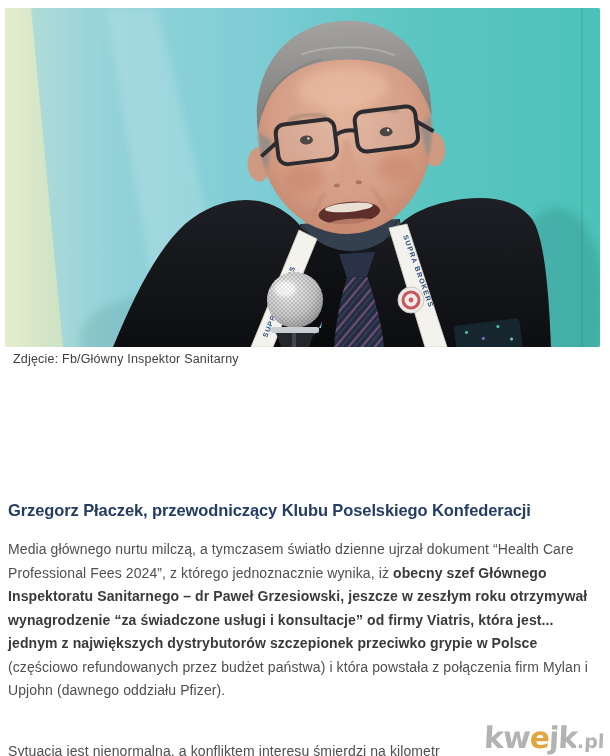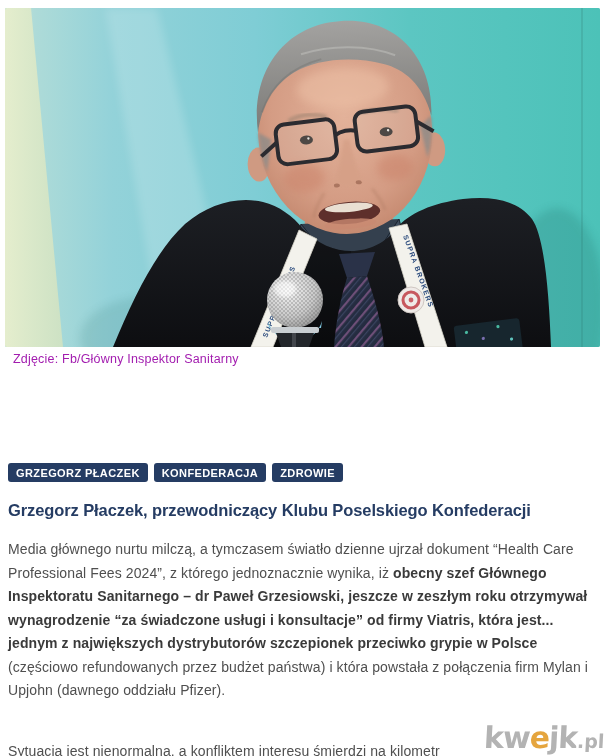--- a/index.html
+++ b/index.html
@@ -8,21 +8,21 @@
     position:relative; width:610px; height:756px; background:#ffffff;
     font-family:"Liberation Sans", sans-serif; overflow:hidden;
   }
   .photo-wrap {
     position:absolute; left:5px; top:8px; width:595px; height:339px;
     border-radius:2px; overflow:hidden; background:#63c7c2;
   }
   .photo-wrap svg { display:block; }
   .caption {
     position:absolute; left:13px; top:352px;
-    font-size:12.5px; color:#a21caf; letter-spacing:.2px;
+    font-size:12.5px; color:#404040; letter-spacing:.2px;
   }
   .headline {
     position:absolute; left:8px; top:378px; width:596px;
     font-size:26px; line-height:31px; font-weight:800;
     letter-spacing:-0.6px; color:#253c63;
   }
   .tags {
     position:absolute; left:8px; top:463px; display:flex; gap:6px;
   }
   .tag {
@@ -218,25 +218,20 @@
         <rect x="266" y="319" width="48" height="6" rx="2" fill="#c9ced2"></rect>
         <polygon points="271,325 309,325 304,339 276,339" fill="#23262b"></polygon>
         <rect x="287" y="325" width="4" height="14" fill="#4a4e54" opacity="0.8"></rect>
       </g>
     </svg>
   </figure>
 
   <div class="caption">Zdjęcie: Fb/Główny Inspektor Sanitarny</div>
 
 
-  <nav class="tags">
-    <span class="tag">GRZEGORZ PŁACZEK</span>
-    <span class="tag">KONFEDERACJA</span>
-    <span class="tag">ZDROWIE</span>
-  </nav>
 
   <h2 class="lead">Grzegorz Płaczek, przewodniczący Klubu Poselskiego Konfederacji</h2>
 
   <p class="body-text para1"><span>Media głównego nurtu milczą, a tymczasem światło dzienne ujrzał dokument “Health Care Professional Fees 2024”, z którego jednoznacznie wynika, iż </span><span class="b">obecny szef Głównego Inspektoratu Sanitarnego – dr Paweł Grzesiowski, jeszcze w zeszłym roku otrzymywał wynagrodzenie “za świadczone usługi i konsultacje” od firmy Viatris, która jest... jednym z największych dystrybutorów szczepionek przeciwko grypie w Polsce </span><span>(częściowo refundowanych przez budżet państwa) i która powstała z połączenia firm Mylan i Upjohn (dawnego oddziału Pfizer).</span></p>
   <p class="body-text para2"><span>Sytuacja jest nienormalna, a konfliktem interesu śmierdzi na kilometr</span></p>
 
   <div class="watermark"><span>kw</span><span class="wm-e">e</span><span>jk</span><span class="wm-pl">.pl</span></div>
 
 </div>
 

